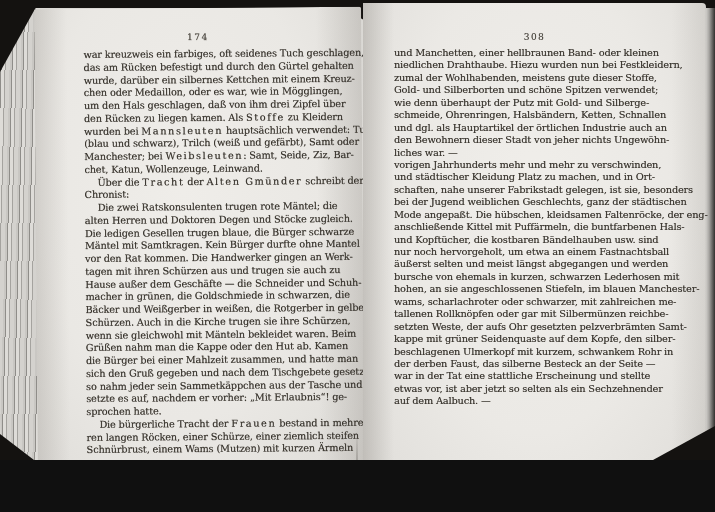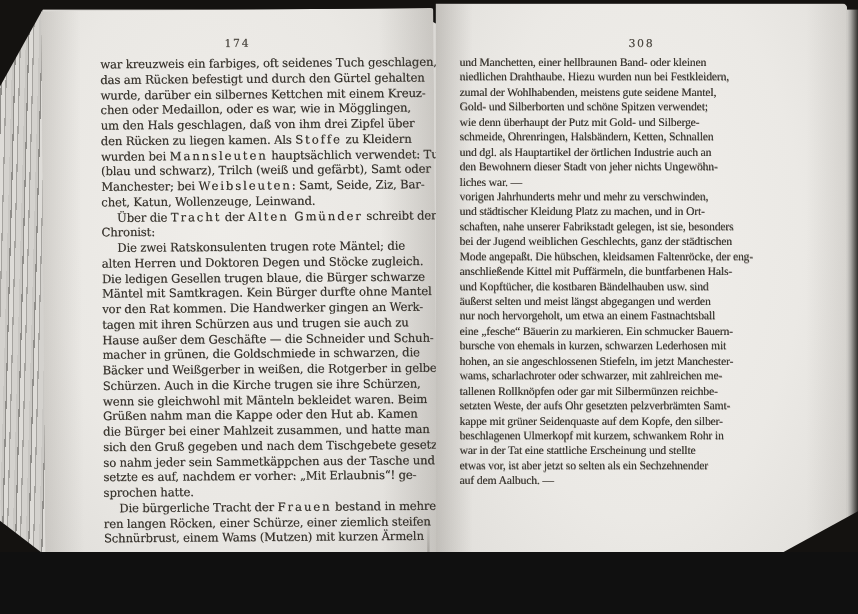--- a/index.html
+++ b/index.html
@@ -46,21 +46,21 @@
   .gutter-line{position:absolute;left:356px;top:430px;width:2px;height:76px;
     background:linear-gradient(to bottom,transparent,rgba(70,66,60,.45) 70%,rgba(25,22,20,.8));}
   .pagenum{
     text-align:center;font-size:9px;letter-spacing:1.5px;color:#4a463f;
     text-shadow:.2px .2px .3px rgba(60,55,48,.5);
   }
   .page-left .pagenum{margin:24px 0 6px 0;}
   .page-right .pagenum{margin:29px 0 5px 0;}
   .textblock{position:relative;}
   .page-left .textblock{margin-left:49px;width:272px;}
-  .page-right .textblock{margin-left:20px;width:286px;font-family:Liberation Serif, serif;}
+  .page-right .textblock{margin-left:31px;width:286px;}
   .line{
     white-space:nowrap;font-size:9.7px;letter-spacing:-.12px;
     color:var(--ink,#37332c);
     text-shadow:.25px .25px .35px rgba(55,50,44,.55);
   }
   .page-left .line{line-height:12.75px;height:12.75px;}
   .page-right .line{line-height:12.45px;height:12.45px;}
   .line.indent{text-indent:13px;}
   .sp{letter-spacing:1.6px;}
 </style>
@@ -111,44 +111,44 @@
         <div class="line">ren langen Röcken, einer Schürze, einer ziemlich steifen</div>
         <div class="line end">Schnürbrust, einem Wams (Mutzen) mit kurzen Ärmeln</div>
       </div>
   </div>
 
   <div class="page page-right">
     <div class="pagenum">308</div>
     <div class="textblock">
         <div class="line">und Manchetten, einer hellbraunen Band- oder kleinen</div>
         <div class="line">niedlichen Drahthaube. Hiezu wurden nun bei Festkleidern,</div>
-        <div class="line">zumal der Wohlhabenden, meistens gute seidene Mantel,</div>
+        <div class="line">zumal der Wohlhabenden, meistens gute dieser Stoffe,</div>
         <div class="line">Gold- und Silberborten und schöne Spitzen verwendet;</div>
         <div class="line">wie denn überhaupt der Putz mit Gold- und Silberge-</div>
         <div class="line">schmeide, Ohrenringen, Halsbändern, Ketten, Schnallen</div>
         <div class="line">und dgl. als Hauptartikel der örtlichen Industrie auch an</div>
         <div class="line">den Bewohnern dieser Stadt von jeher nichts Ungewöhn-</div>
         <div class="line end">liches war. —</div>
         <div class="line">vorigen Jahrhunderts mehr und mehr zu verschwinden,</div>
         <div class="line">und städtischer Kleidung Platz zu machen, und in Ort-</div>
         <div class="line">schaften, nahe unserer Fabrikstadt gelegen, ist sie, besonders</div>
         <div class="line">bei der Jugend weiblichen Geschlechts, ganz der städtischen</div>
         <div class="line">Mode angepaßt. Die hübschen, kleidsamen Faltenröcke, der eng-</div>
         <div class="line">anschließende Kittel mit Puffärmeln, die buntfarbenen Hals-</div>
         <div class="line">und Kopftücher, die kostbaren Bändelhauben usw. sind</div>
+        <div class="line">nur noch hervorgeholt, um etwa an einem Fastnachtsball</div>
         <div class="line">äußerst selten und meist längst abgegangen und werden</div>
-        <div class="line">nur noch hervorgeholt, um etwa an einem Fastnachtsball</div>
-        <div class="line">eine „fesche“ Bäuerin zu markieren. Ein schmucker Bauern-</div>
         <div class="line">bursche von ehemals in kurzen, schwarzen Lederhosen mit</div>
-        <div class="line">hohen, an sie angeschlossenen Stiefeln, im jetzt Manchester-</div>
+        <div class="line">hohen, an sie angeschlossenen Stiefeln, im blauen Manchester-</div>
         <div class="line">wams, scharlachroter oder schwarzer, mit zahlreichen me-</div>
         <div class="line">tallenen Rollknöpfen oder gar mit Silbermünzen reichbe-</div>
         <div class="line">setzten Weste, der aufs Ohr gesetzten pelzverbrämten Samt-</div>
         <div class="line">kappe mit grüner Seidenquaste auf dem Kopfe, den silber-</div>
         <div class="line">beschlagenen Ulmerkopf mit kurzem, schwankem Rohr in</div>
+        <div class="line">der derben Faust, das silberne Besteck an der Seite —</div>
         <div class="line">war in der Tat eine stattliche Erscheinung und stellte</div>
         <div class="line">etwas vor, ist aber jetzt so selten als ein Sechzehnender</div>
         <div class="line end">auf dem Aalbuch. —</div>
       </div>
   </div>
 
   <div class="gutter-line"></div>
   <div class="right-sliver"></div>
   <div class="corner-br"></div>
 </div>

